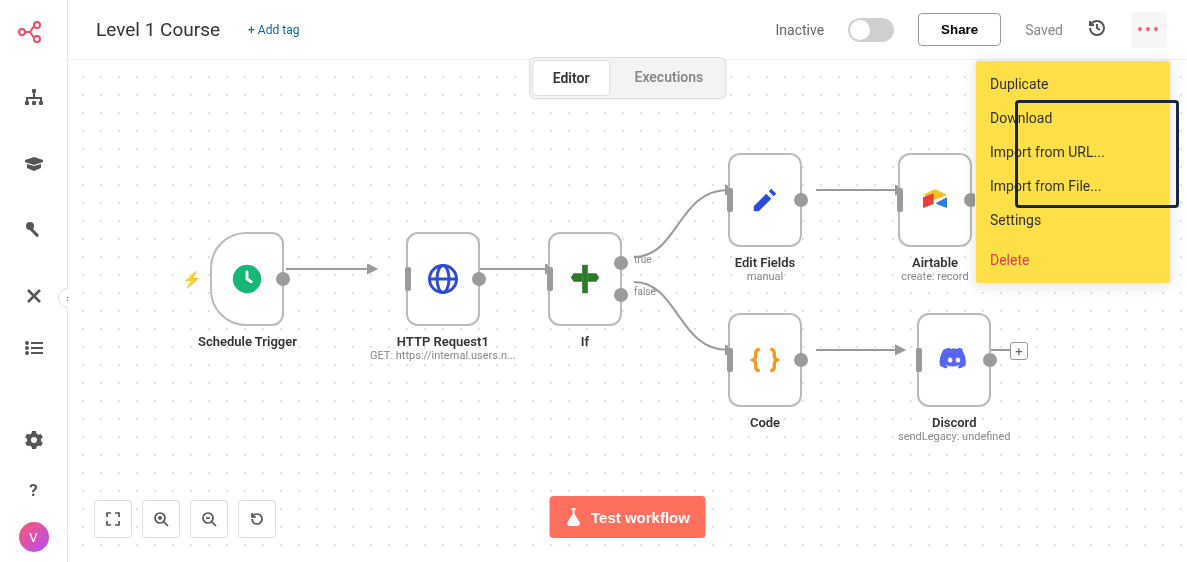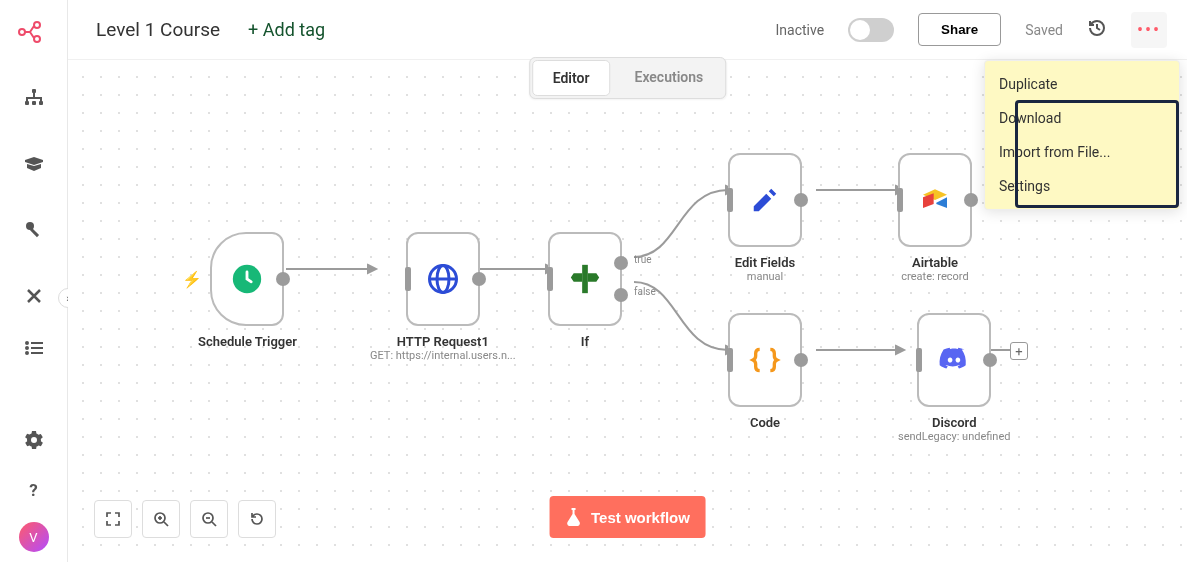--- a/index.html
+++ b/index.html
@@ -33,21 +33,21 @@
 .avatar { width:30px; height:30px; border-radius:50%;
   background: linear-gradient(135deg,#ff5a6a,#b24bff); color:#fff;
   display:flex; align-items:center; justify-content:center; font-size:13px; cursor:pointer;
 }
 .header {
   position:absolute; left:68px; top:0; right:0; height:60px;
   display:flex; align-items:center; padding:0 20px 0 28px; background:#fff;
   border-bottom:1px solid #f0f0f0;
 }
 .wf-title { font-size:19px; color:#333; margin-right:28px; }
-.add-tag { color:#14532d; font-size:18px; cursor:pointer; }
+.add-tag { color:#0369a1; font-size:12px; cursor:pointer; }
 .header-right { margin-left:auto; display:flex; align-items:center; gap:24px; }
 .inactive-label { color:#666; font-size:14px; }
 .toggle { width:46px; height:24px; border-radius:12px; background:#cfcfcf; position:relative; cursor:pointer;}
 .toggle::after { content:''; position:absolute; left:2px; top:2px; width:20px; height:20px; background:#fff; border-radius:50%;}
 .share-btn {
   border:1px solid #999; border-radius:4px; padding:8px 22px; font-weight:600; cursor:pointer; background:#fff;
 }
 .saved-label { color:#888; }
 .history-btn { cursor:pointer; color:#555; }
 .more-btn { width:36px; height:36px; border-radius:4px; background:#f6f6f6;
@@ -98,22 +98,22 @@
   display:flex; align-items:center; justify-content:center; cursor:pointer; color:#555;}
 
 .test-btn {
   position:absolute; bottom:24px; left:50%; transform:translateX(-50%);
   background:#ff6f5e; color:#fff; border:none; border-radius:4px;
   padding:12px 16px; font-size:15px; font-weight:600; cursor:pointer;
   display:flex; align-items:center; gap:10px;
 }
 
 .dropdown {
-  position:absolute; top:60px; right:7px; width:196px;
-  background:#fef9c3; border:1px solid #eee; border-radius:4px;
+  position:absolute; top:60px; right:16px; width:196px;
+  background:#fde047; border:1px solid #eee; border-radius:4px;
   box-shadow:0 2px 14px rgba(0,0,0,.12); padding:6px 0; z-index:50;
 }
 .menu-item { padding:9px 14px; font-size:14px; color:#333; cursor:pointer;}
 .menu-item.danger { color:#e04242; margin-top:6px;}
 .highlight-box {
   position:absolute; top:100px; right:8px; width:164px; height:108px;
   border:3px solid #1a2640; border-radius:4px; pointer-events:none; z-index:60;
 }
 </style>
 </head>
@@ -352,16 +352,18 @@
     <svg width="16" height="18" viewBox="0 0 16 18" fill="#fff">
         <path d="M6 0h4v2H9v4l5 8c1 1.6-.2 4-2 4H4c-1.8 0-3-2.4-2-4l5-8V2H6V0z"></path>
       </svg>
     <span>Test workflow</span>
   </button>
 </div>
 
 <div class="dropdown">
   <div class="menu-item">Duplicate</div>
   <div class="menu-item">Download</div>
+  <div class="menu-item">Import from URL...</div>
   <div class="menu-item">Import from File...</div>
   <div class="menu-item">Settings</div>
+  <div class="menu-item danger">Delete</div>
 </div>
 <div class="highlight-box"></div>
 
 </body></html>

